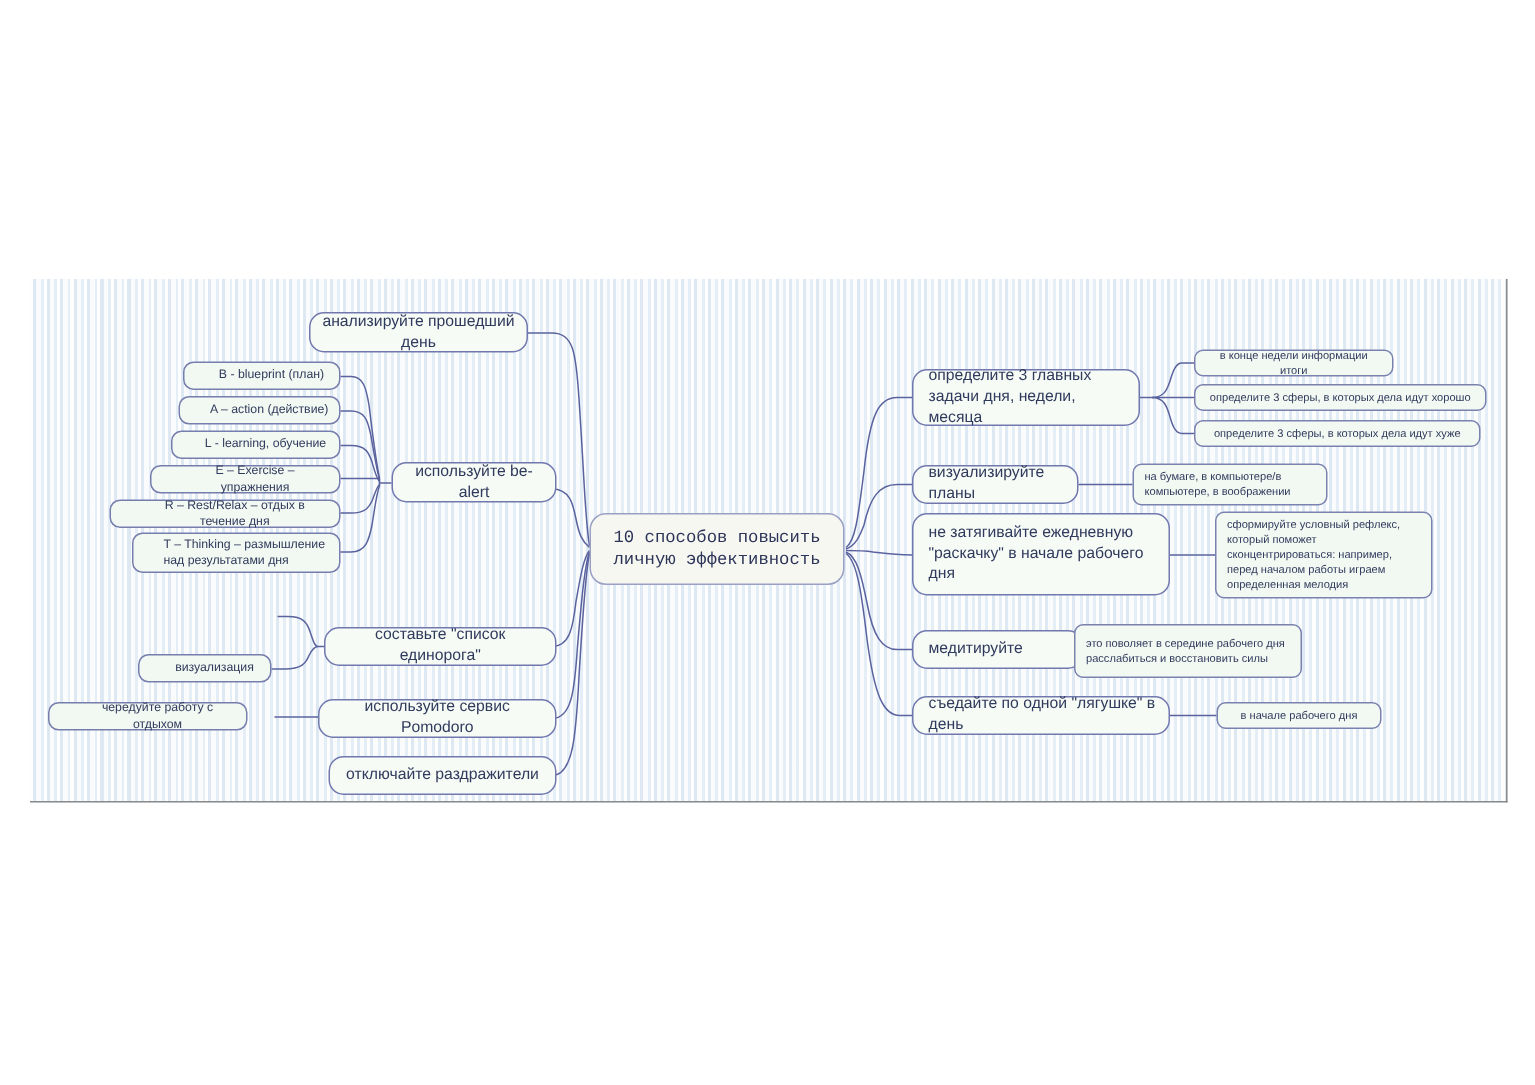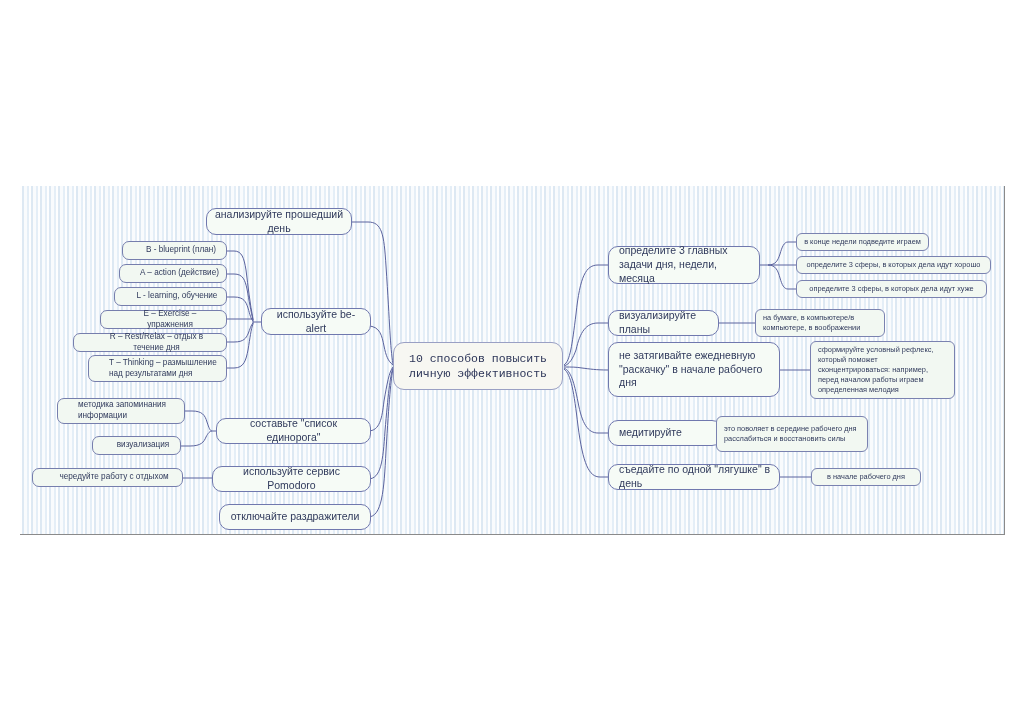--- a/index.html
+++ b/index.html
@@ -209,29 +209,26 @@
     </div>
 
     <div class="node sub" style="left:53px; top:147px; width:154px; height:19px;">
       <span class="txt">R – Rest/Relax – отдых в течение дня</span>
     </div>
 
     <div class="node sub left-align" style="left:68px; top:169px; width:139px; height:27px;">
       <span class="txt">T – Thinking – размышление над результатами дня</span>
     </div>
 
-    <div class="node sub left-align" style="left:37px; top:212px; width:128px; height:26px;">
-      <span class="txt">методика запоминания информации</span>
-    </div>
 
     <div class="node sub" style="left:72px; top:250px; width:89px; height:19px;">
       <span class="txt">визуализация</span>
     </div>
 
-    <div class="node sub" style="left:12px; top:282px; width:151px; height:19px;">
+    <div class="node sub" style="left:12px; top:282px; width:133px; height:19px;">
       <span class="txt">чередуйте работу с отдыхом</span>
     </div>
 
     <div class="node main left-align" style="left:588px; top:60px; width:152px; height:38px; padding-left:10px;">
       <span class="txt">определите 3 главных задачи дня, недели, месяца</span>
     </div>
 
     <div class="node main left-align" style="left:588px; top:124px; width:111px; height:26px; padding-left:10px;">
       <span class="txt">визуализируйте планы</span>
     </div>
@@ -242,21 +239,21 @@
 
     <div class="node main left-align" style="left:588px; top:234px; width:114px; height:26px; padding-left:10px;">
       <span class="txt">медитируйте</span>
     </div>
 
     <div class="node main left-align" style="left:588px; top:278px; width:172px; height:26px; padding-left:10px;">
       <span class="txt">съедайте по одной "лягушке" в день</span>
     </div>
 
     <div class="node sub2" style="left:776px; top:47px; width:133px; height:18px;">
-      <span class="txt">в конце недели подведите играем</span>
+      <span class="txt">в конце недели информации итоги</span>
     </div>
 
     <div class="node sub2" style="left:776px; top:70px; width:195px; height:18px;">
       <span class="txt">определите 3 сферы, в которых дела идут хорошо</span>
     </div>
 
     <div class="node sub2" style="left:776px; top:94px; width:191px; height:18px;">
       <span class="txt">определите 3 сферы, в которых дела идут хуже</span>
     </div>
 

